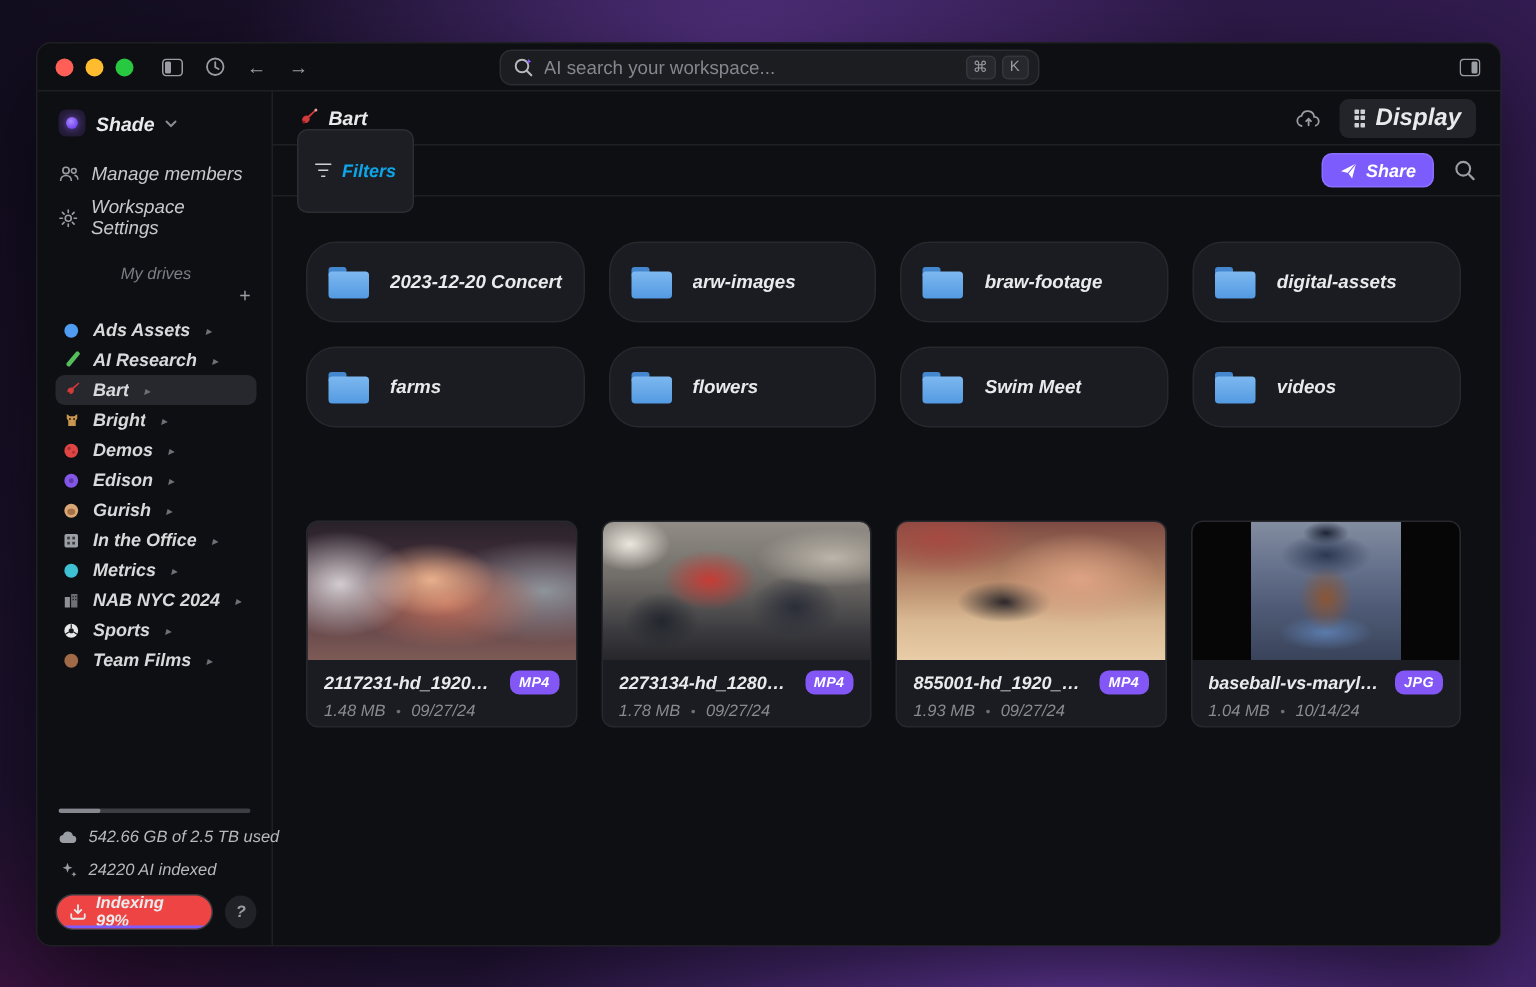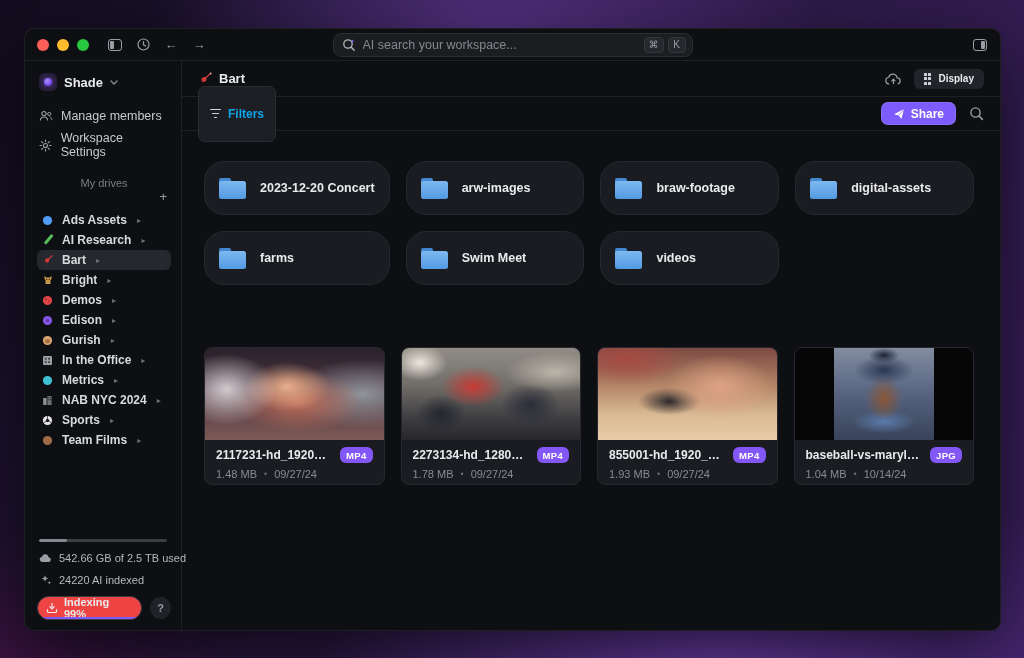--- a/index.html
+++ b/index.html
@@ -36,21 +36,21 @@
     border-radius:8px; display:flex; align-items:center; padding:0 6px 0 8px; gap:7px;justify-content:flex-end;
   }
   .searchbar .ph{ flex:1; font-size:12.5px; color:#84878d; white-space:nowrap; overflow:hidden; }
   .keycap{
     min-width:18px; height:16px; padding:0 4px; background:#26282d; border:1px solid #34363b;
     border-radius:4px; color:#9a9da3; font-size:10px; display:flex; align-items:center; justify-content:center;
   }
   .keys{ display:flex; gap:4px; }
   .panel-right-icon{ margin-left:auto; }
   
-  .app-body{ flex:1; display:flex; min-height:0; }
+  .app-body{ flex:1; display:flex; min-height:0;font-style:italic; }
   .sidebar{
     width:157px; flex:0 0 157px; border-right:1px solid #1e2024;
     padding:10px 10px 8px 12px; position:relative; display:flex; flex-direction:column;
   }
   .ws-row{ display:flex; align-items:center; gap:7px; margin:2px 0 14px 2px; cursor:default; }
   .ws-avatar{
     width:18px; height:18px; border-radius:5px; background:#221b33; position:relative; flex:0 0 18px;
   }
   .ws-avatar::after{
     content:""; position:absolute; left:50%; top:50%; width:8px; height:8px; transform:translate(-50%,-50%);
@@ -98,21 +98,21 @@
   .main-header{
     height:36px; flex:0 0 36px; display:flex; align-items:center; padding:0 16px;
     border-bottom:1px solid #1e2024;
   }
   .crumb{ display:flex; align-items:center; gap:7px; }
   .crumb-label{ font-size:13px; font-weight:700; color:#e9eaec; }
   .mh-right{ margin-left:auto; display:flex; align-items:center; gap:12px; }
   .icon-btn{ color:#9a9da3; display:flex; align-items:center; cursor:default; }
   .display-btn{
     display:flex; align-items:center; gap:7px; background:#222429; border-radius:6px;
-    padding:4px 10px; color:#e9eaec; font-size:10px; font-weight:600; cursor:default;
+    padding:4px 10px; color:#e9eaec; font-size:16px; font-weight:600; cursor:default;
   }
   .grid-glyph{ display:grid; grid-template-columns:repeat(2,3px); grid-auto-rows:3px; gap:1.5px; }
   .grid-glyph i{ background:#cfd1d5; border-radius:.5px; }
   .toolbar{
     height:34px; flex:0 0 34px; display:flex; align-items:center; padding:0 16px;
     border-bottom:1px solid #1e2024;
   }
   .filters-btn{
     display:flex; align-items:center; gap:7px; background:#1c1e23; border:1px solid #2b2d32;
     border-radius:7px; padding:20px 11px; color:#0ea5e9; font-size:12px; font-weight:600; cursor:default;
@@ -562,20 +562,27 @@
                 <span class="tab"></span>
                 <span class="body"></span>
               </span>
               <span class="folder-name">farms</span>
             </div>
             <div class="folder-card">
               <span class="folder-glyph">
                 <span class="tab"></span>
                 <span class="body"></span>
               </span>
+              <span class="folder-name">flowers</span>
+            </div>
+            <div class="folder-card">
+              <span class="folder-glyph">
+                <span class="tab"></span>
+                <span class="body"></span>
+              </span>
               <span class="folder-name">Swim Meet</span>
             </div>
             <div class="folder-card">
               <span class="folder-glyph">
                 <span class="tab"></span>
                 <span class="body"></span>
               </span>
               <span class="folder-name">videos</span>
             </div>
           </div>

